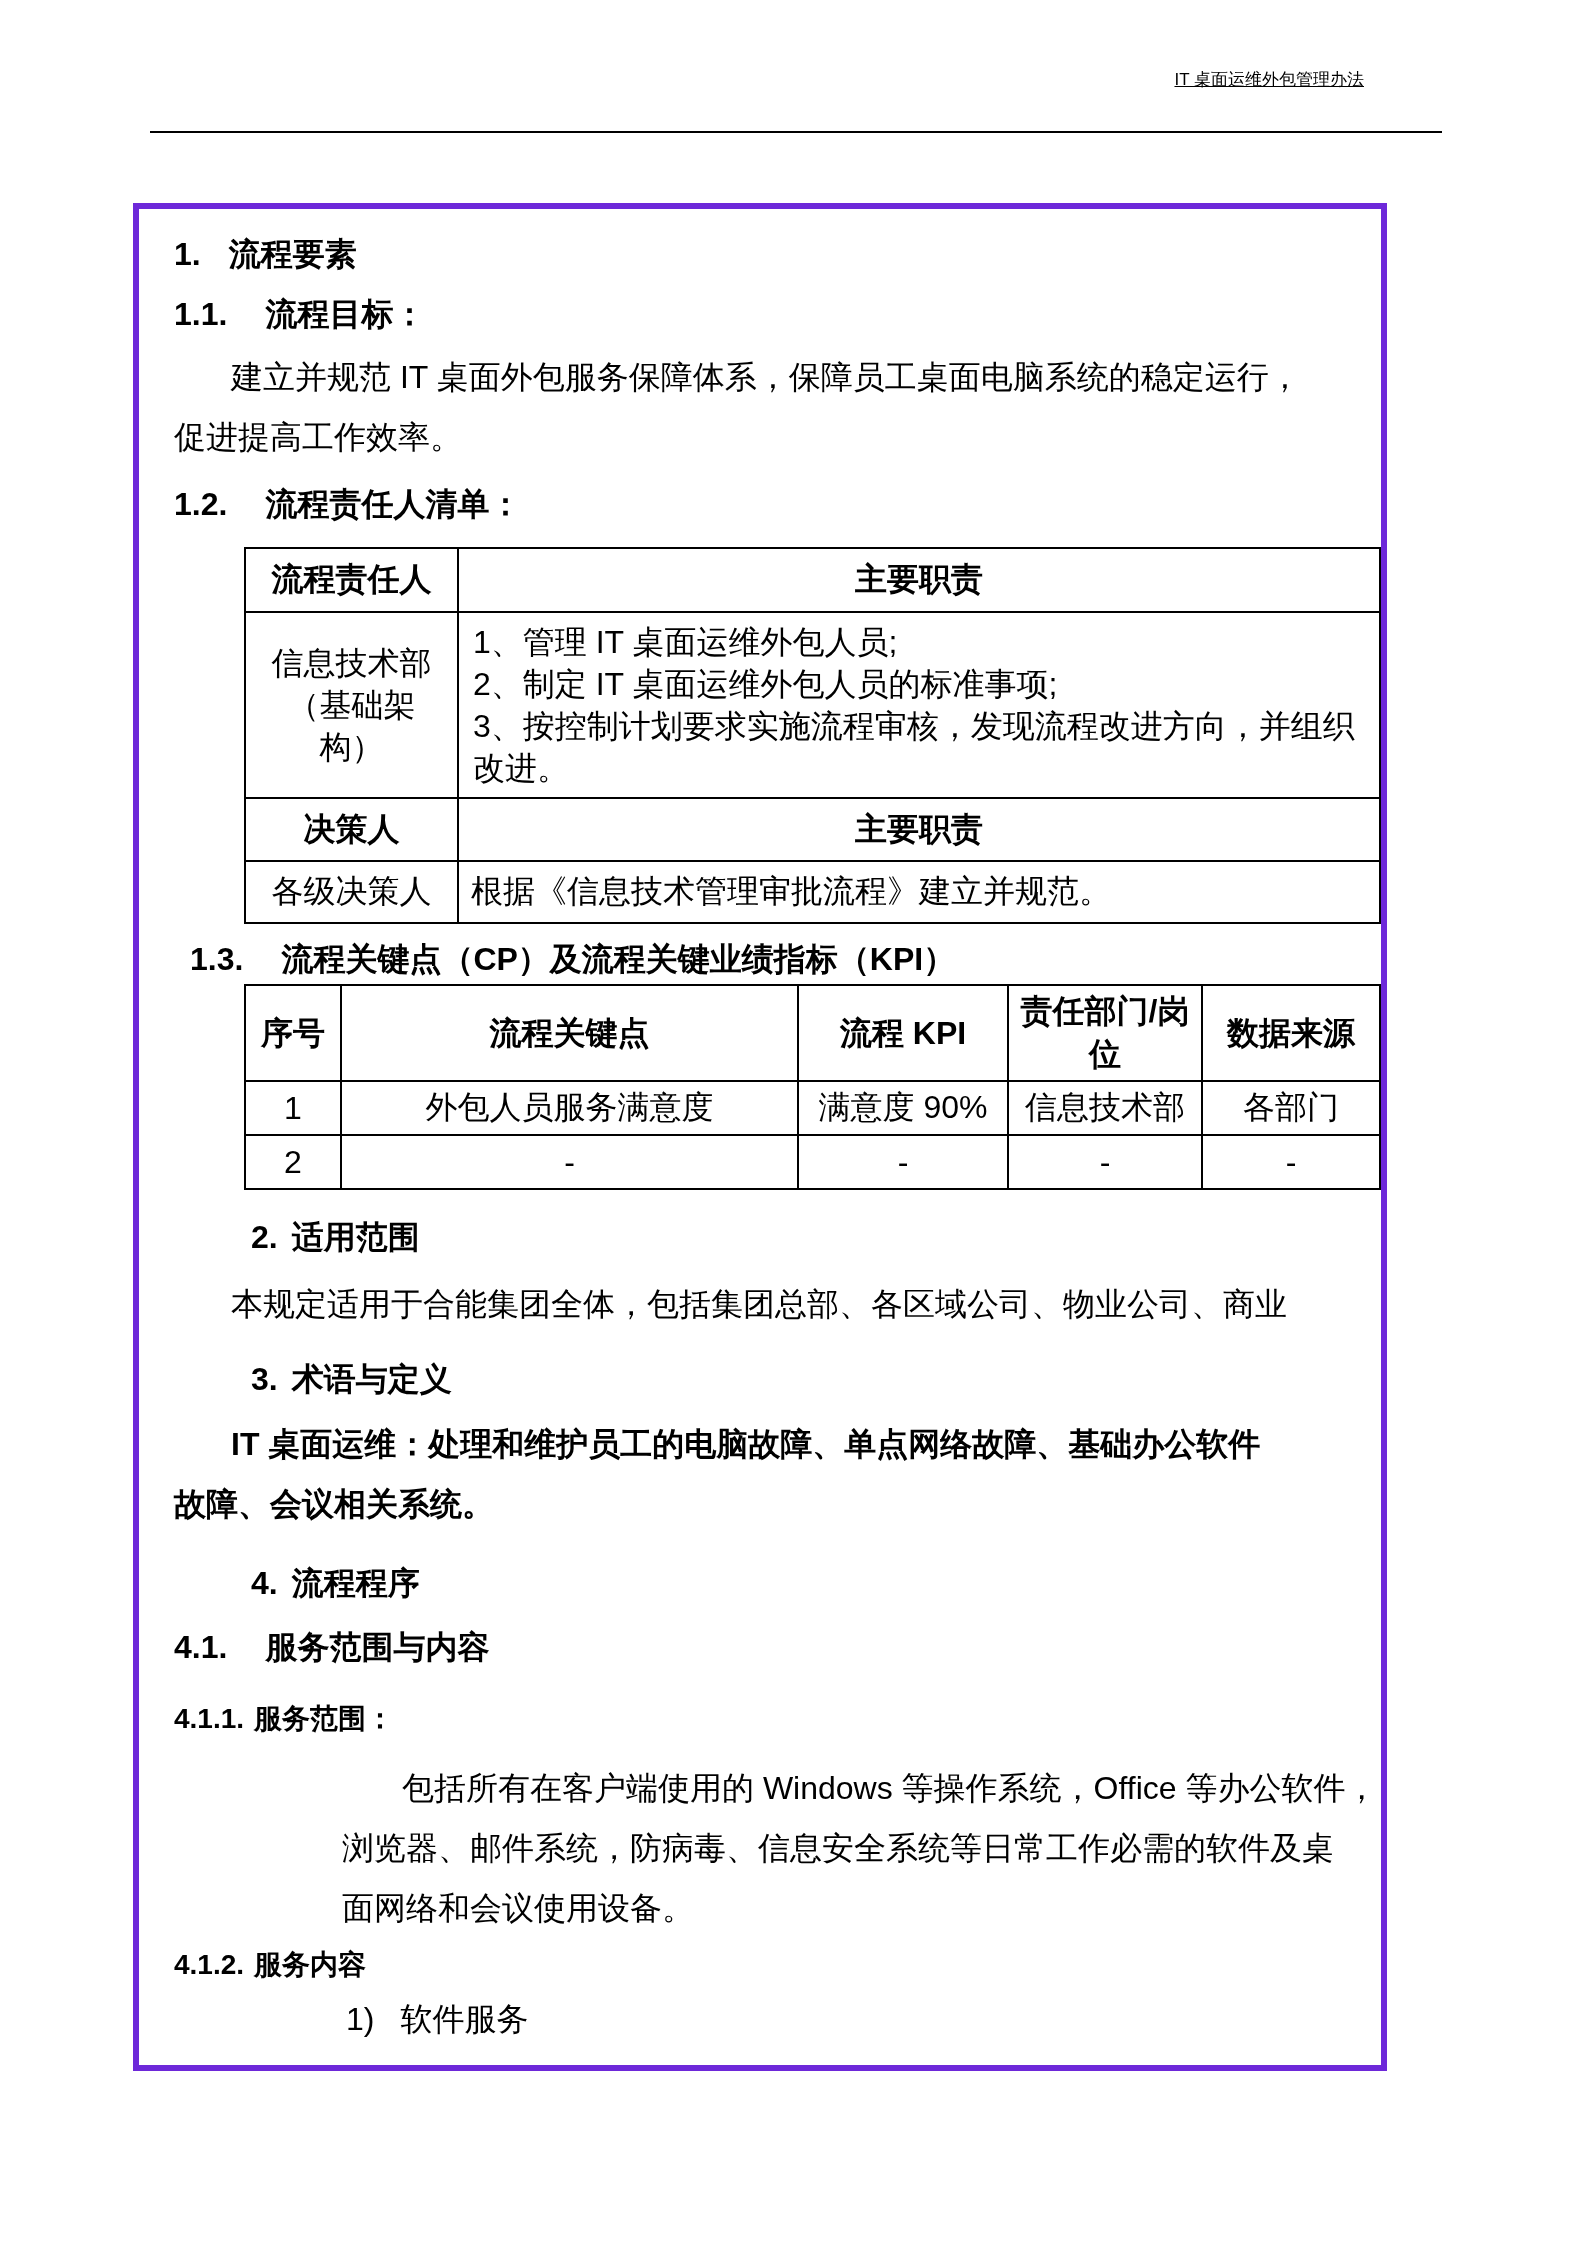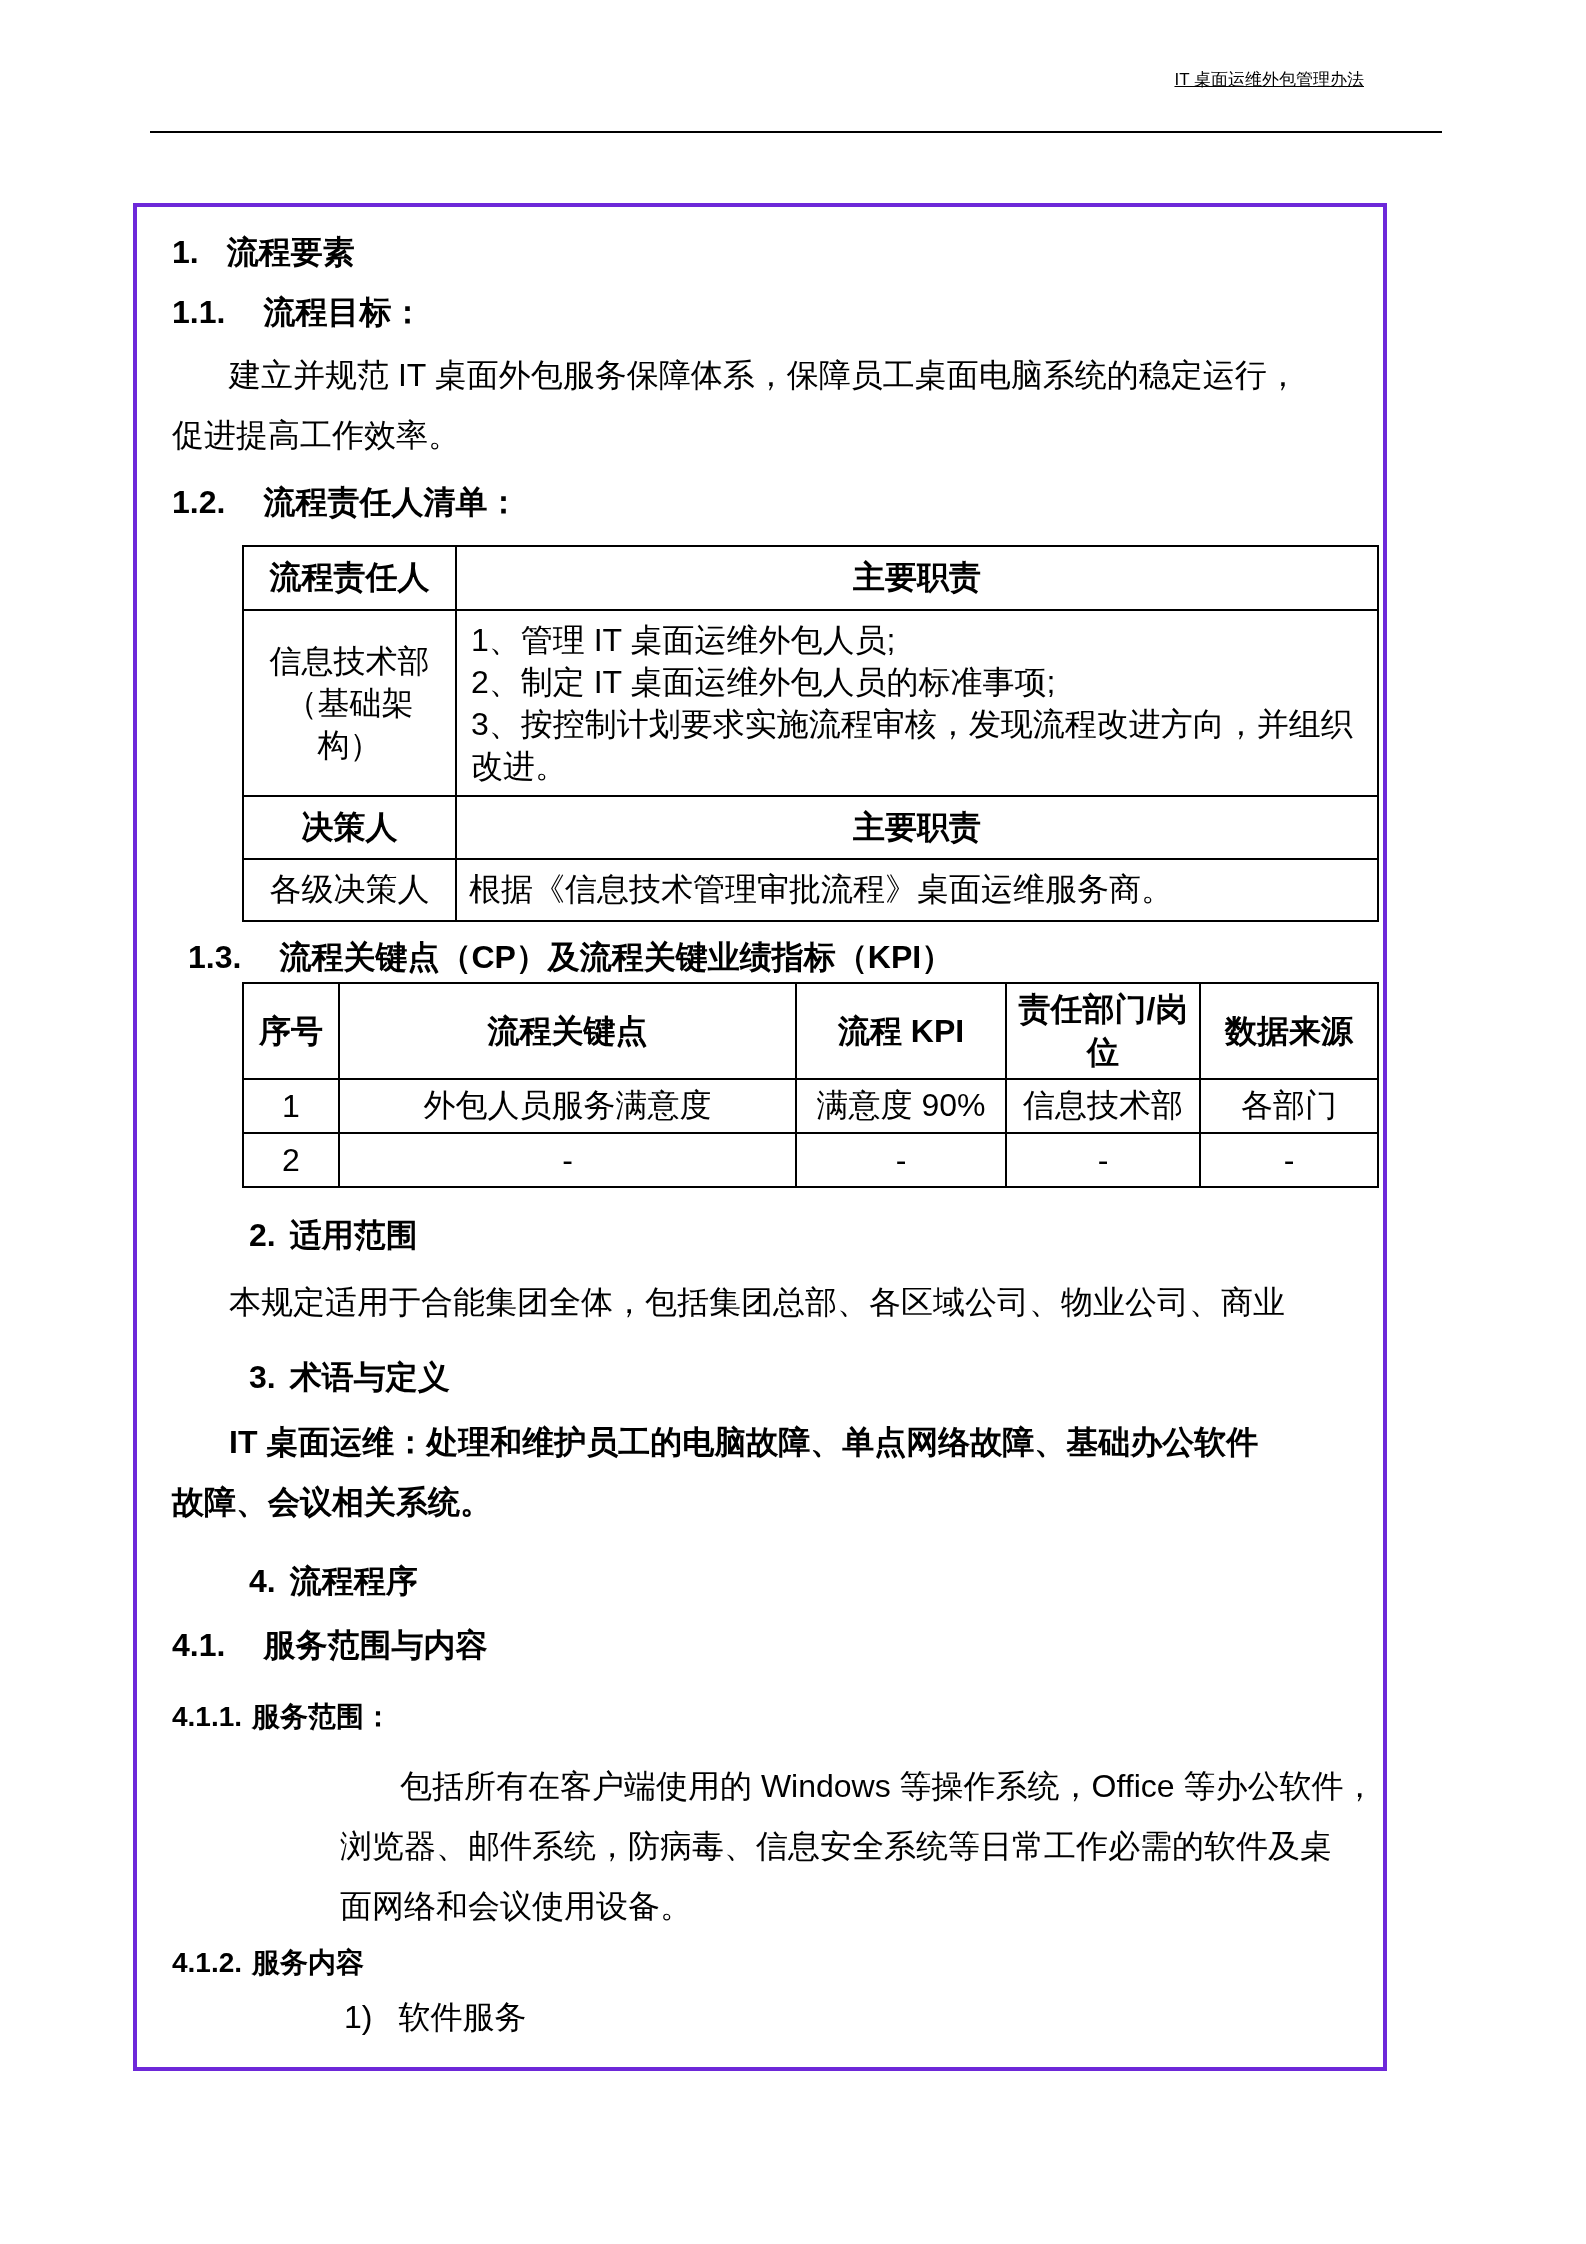--- a/index.html
+++ b/index.html
@@ -17,21 +17,21 @@
   .doc-header .doc-title { text-decoration:underline; }
   .header-rule {
     position:absolute; top:131px; left:150px; width:1292px;
     border-top:2px solid #000; height:0;
   }
 
   
   .content-box {
     position:absolute; left:133px; top:203px;
     width:1254px; height:1868px; box-sizing:border-box;
-    border:4px solid #6d28d9;
+    border:6px solid #6d28d9;
     padding:26px 32px 0 35px;
     overflow:hidden;
   }
 
   
   .hd { font-weight:bold; font-size:32px; line-height:38px; white-space:nowrap; }
   .hd .num { display:inline-block; }
   .hA { margin-top:0; }
   .hA .num { margin-right:28px; }
   .hB .num { margin-right:38px; }
@@ -143,21 +143,21 @@
         <span class="duty">2、制定 IT 桌面运维外包人员的标准事项;</span>
         <span class="duty">3、按控制计划要求实施流程审核，发现流程改进方向，并组织改进。</span>
       </td>
     </tr>
     <tr class="r-dec">
       <td class="bold">决策人</td>
       <td class="bold">主要职责</td>
     </tr>
     <tr class="r-last">
       <td>各级决策人</td>
-      <td class="duty-single">根据《信息技术管理审批流程》桌面运维服务商。</td>
+      <td class="duty-single">根据《信息技术管理审批流程》建立并规范。</td>
     </tr>
   </tbody>
     </table>
 
   <div class="hd hB mt-h13">
     <span class="num">1.3.</span><span>流程关键点（CP）及流程关键业绩指标（KPI）</span>
   </div>
 
   <table class="kpi mt-t2">
     <colgroup>

